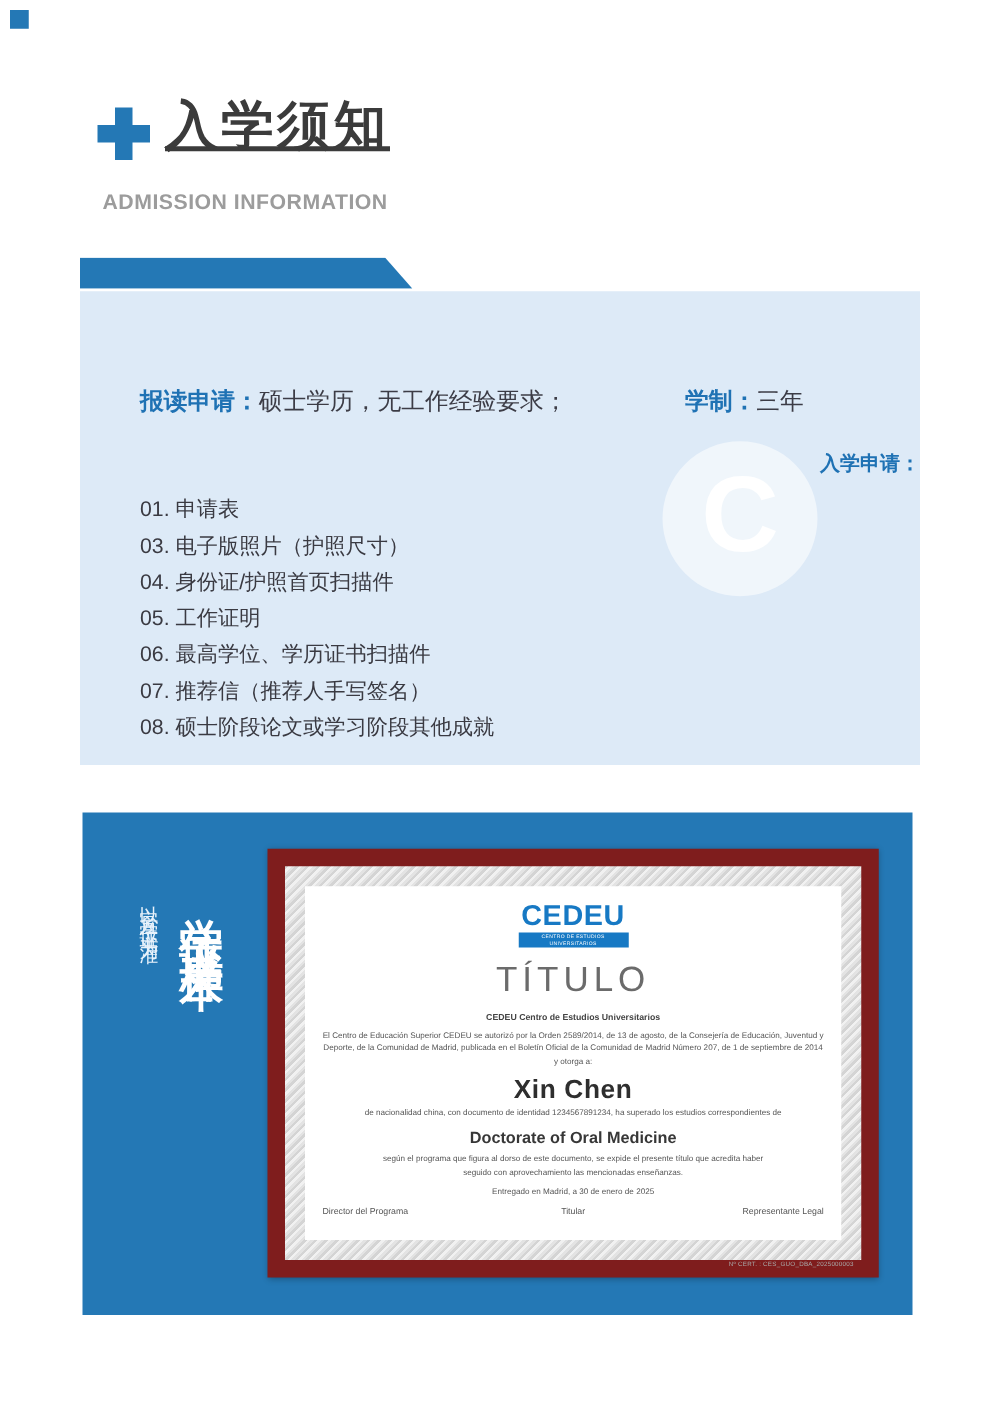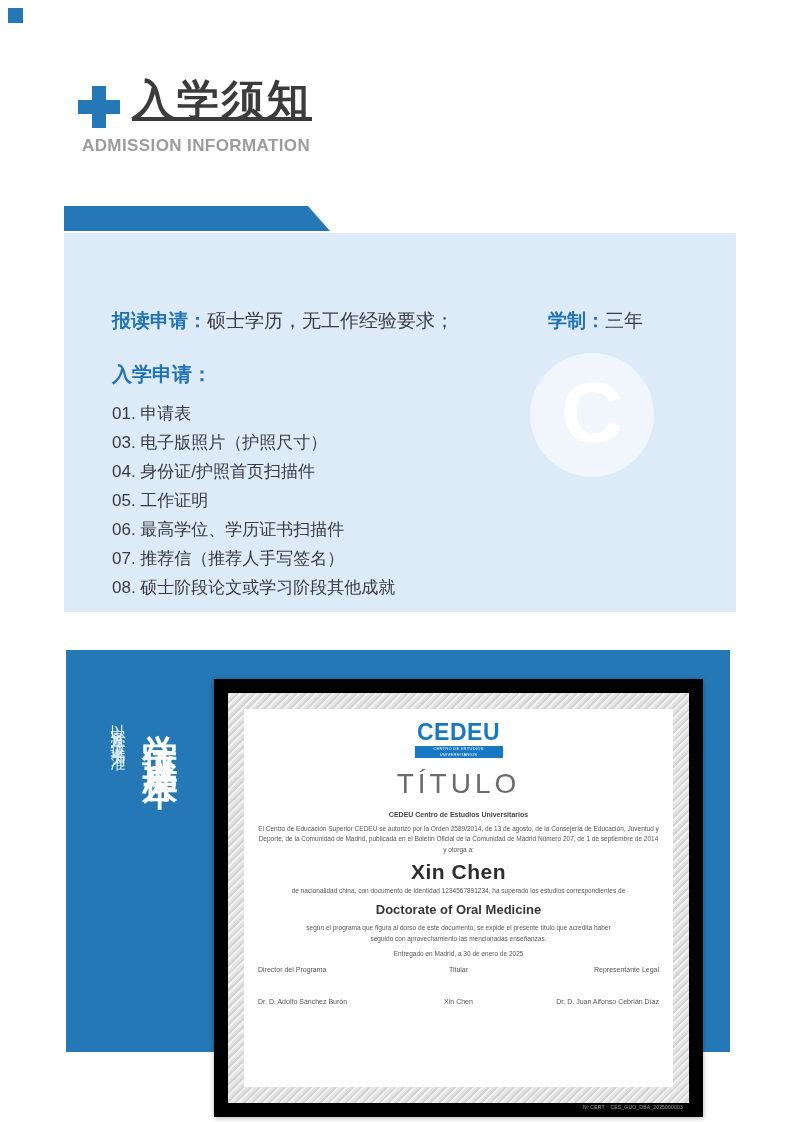--- a/index.html
+++ b/index.html
@@ -10,47 +10,47 @@
   }
   
   .corner-square { position:absolute; left:8px; top:8px; width:15px; height:15px; background:#2478b5; }
 
   
   .plus-icon { position:absolute; left:78px; top:86px; width:42px; height:42px; }
   .plus-icon i { position:absolute; background:#2478b5; display:block; }
   .plus-icon .h { left:0; top:14px; width:42px; height:14px; }
   .plus-icon .v { left:14px; top:0; width:14px; height:42px; }
   .page-title { position:absolute; left:132px; top:72px; font-size:42px; font-weight:900; color:#3b3b3b; letter-spacing:3px;text-decoration:underline; }
-  .page-subtitle { position:absolute; left:82px; top:136px; font-size:17px; font-weight:700; color:#9c9c9c; letter-spacing:0.4px; }
+  .page-subtitle { position:absolute; left:82px; top:152px; font-size:17px; font-weight:700; color:#9c9c9c; letter-spacing:0.4px; }
 
   
   .ribbon { position:absolute; left:64px; top:206px; width:266px; height:25px; background:#2478b5;
     clip-path:polygon(0 0, calc(100% - 22px) 0, 100% 100%, 0 100%); }
 
   
   .info-box { position:absolute; left:64px; top:233px; width:672px; height:379px; background:#ddeaf7; padding:36px 0 0 48px; }
   .info-row1 { position:relative; font-size:19px; height:26px;margin-top:39px; }
   .blue-label { color:#1f72b4; font-weight:700; }
   .row-value { color:#3c3c46; }
   .term-group { position:absolute; left:436px; top:0; white-space:nowrap; }
-  .list-title { margin-top:27px; font-size:20px; font-weight:700; color:#1f72b4; }
+  .list-title { margin-top:27px; font-size:16px; font-weight:700; color:#1f72b4;text-align:right; }
   .req-list { list-style:none; margin-top:11px; }
   .req-list li { font-size:17px; line-height:29px; color:#3a3a42; }
   .c-watermark { position:absolute; left:466px; top:120px; width:124px; height:124px; border-radius:50%;
     background:rgba(255,255,255,0.55); display:flex; align-items:center; justify-content:center; }
   .c-watermark span { font-size:86px; font-weight:900; color:rgba(255,255,255,0.95); line-height:1; padding-bottom:6px; }
 
   
   .cert-box { position:absolute; left:66px; top:650px; width:664px; height:402px; background:#2478b5; }
   .side-text { position:absolute; left:42px; top:56px; display:flex; flex-direction:row; }
   .side-note { writing-mode:vertical-rl; font-size:15px; letter-spacing:4px; color:#e8f2fb; margin-top:6px; }
   .side-title { writing-mode:vertical-rl; font-size:35px; font-weight:800; letter-spacing:8px; color:#ffffff; margin-left:9px; }
 
   
-  .certificate { position:absolute; left:148px; top:29px; width:489px; height:438px; background:#000000;
+  .certificate { position:absolute; left:148px; top:29px; width:489px; height:343px; background:#7f1d1d;
     box-shadow:0 1px 5px rgba(0,0,0,0.3); }
   .cert-frame { position:absolute; inset:14px;
     background:repeating-linear-gradient(135deg,#d4d4d4 0 2px,#f1f1f1 2px 4px,#e3e3e3 4px 6px); }
   .cert-inner { position:absolute; inset:30px; background:#ffffff; text-align:center; overflow:hidden; }
   .cert-logo { margin-top:12px; font-size:23px; font-weight:900; color:#1779c4; letter-spacing:0.5px; line-height:1; }
   .cert-tagline { margin:2px auto 0; width:88px; background:#1779c4; color:#ffffff; font-size:4px; line-height:6px; letter-spacing:0.3px; }
   .cert-doc-title { margin-top:10px; font-size:28px; color:#6b6b6b; letter-spacing:4px; }
   .cert-issuer { margin-top:11px; font-size:7px; font-weight:700; color:#444; }
   .cert-para { margin:6px auto 0; width:402px; font-size:6.5px; color:#555; line-height:1.6; }
   .cert-name { margin-top:5px; font-size:21px; font-weight:700; color:#2e2e2e; letter-spacing:0.5px; }

